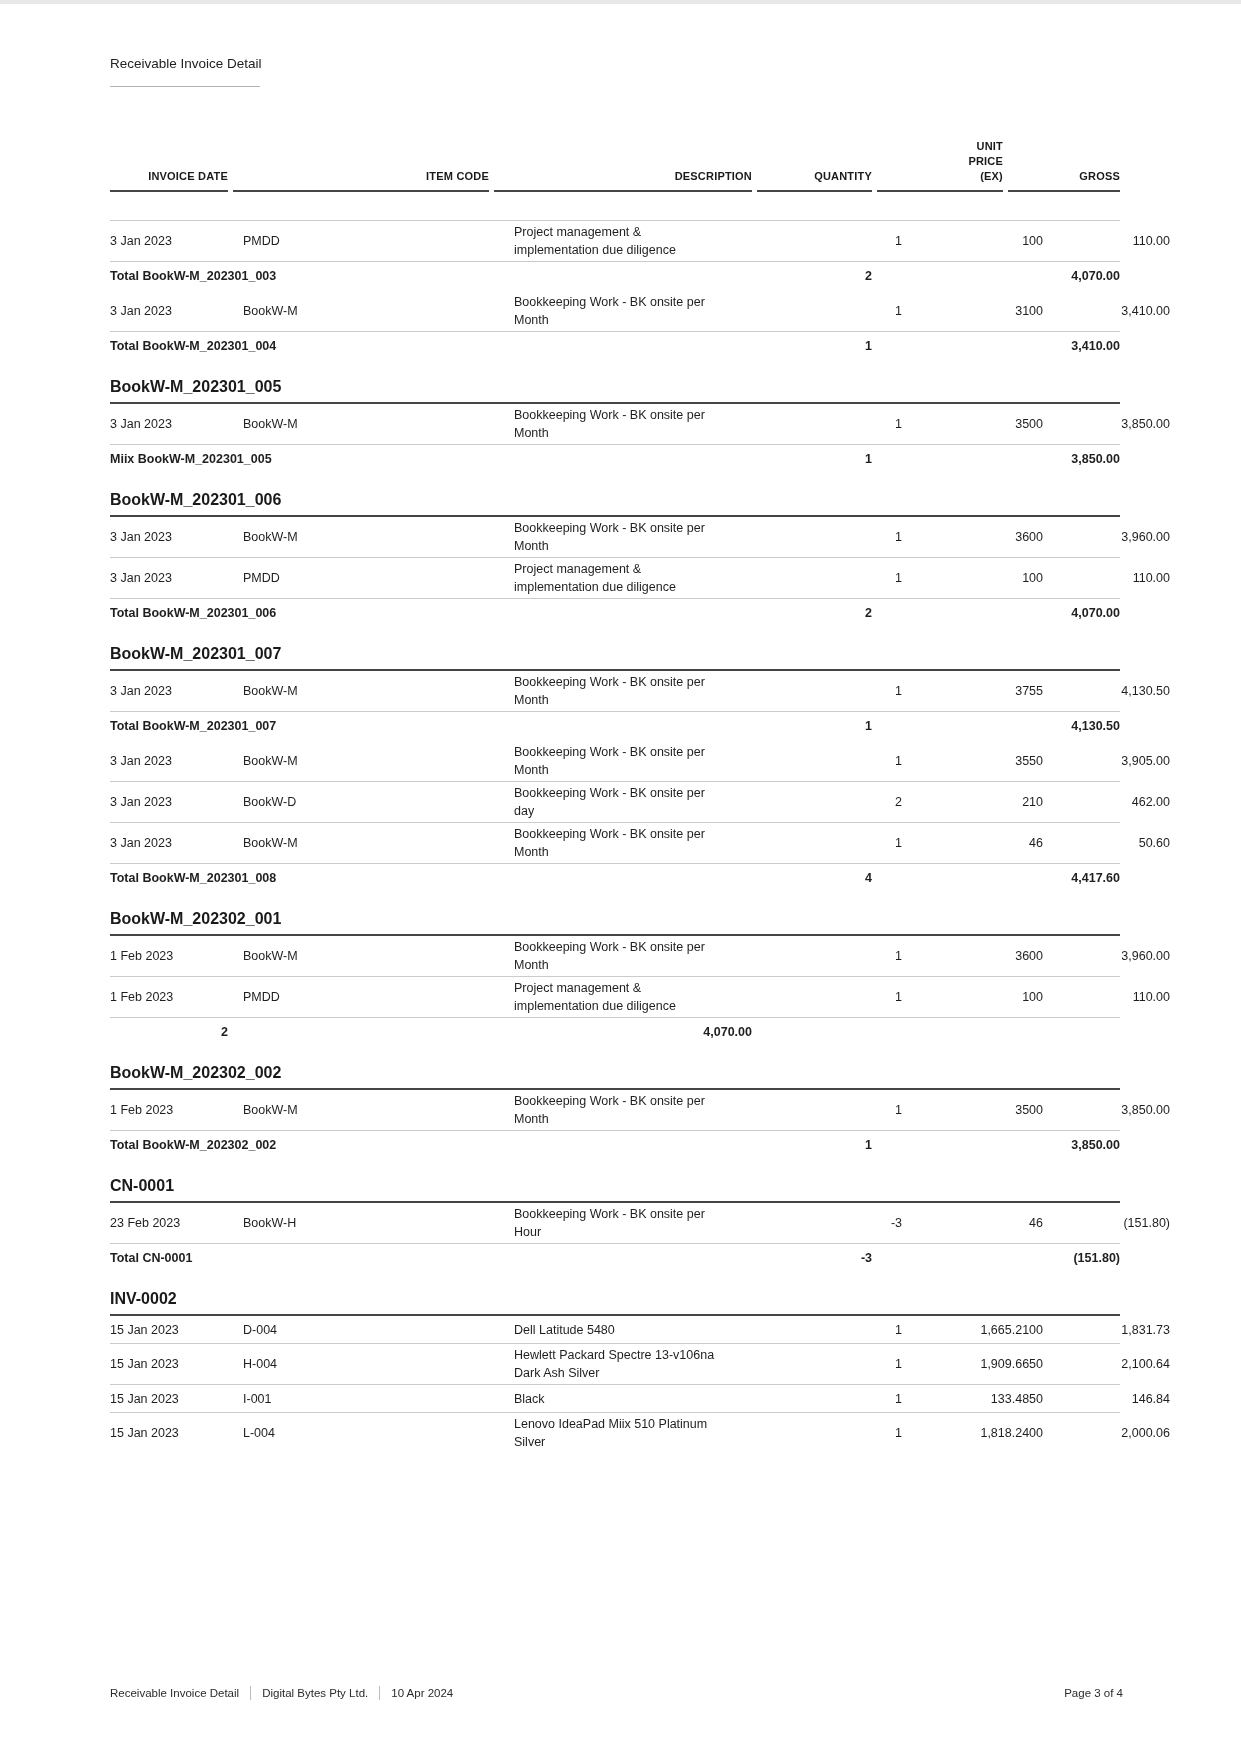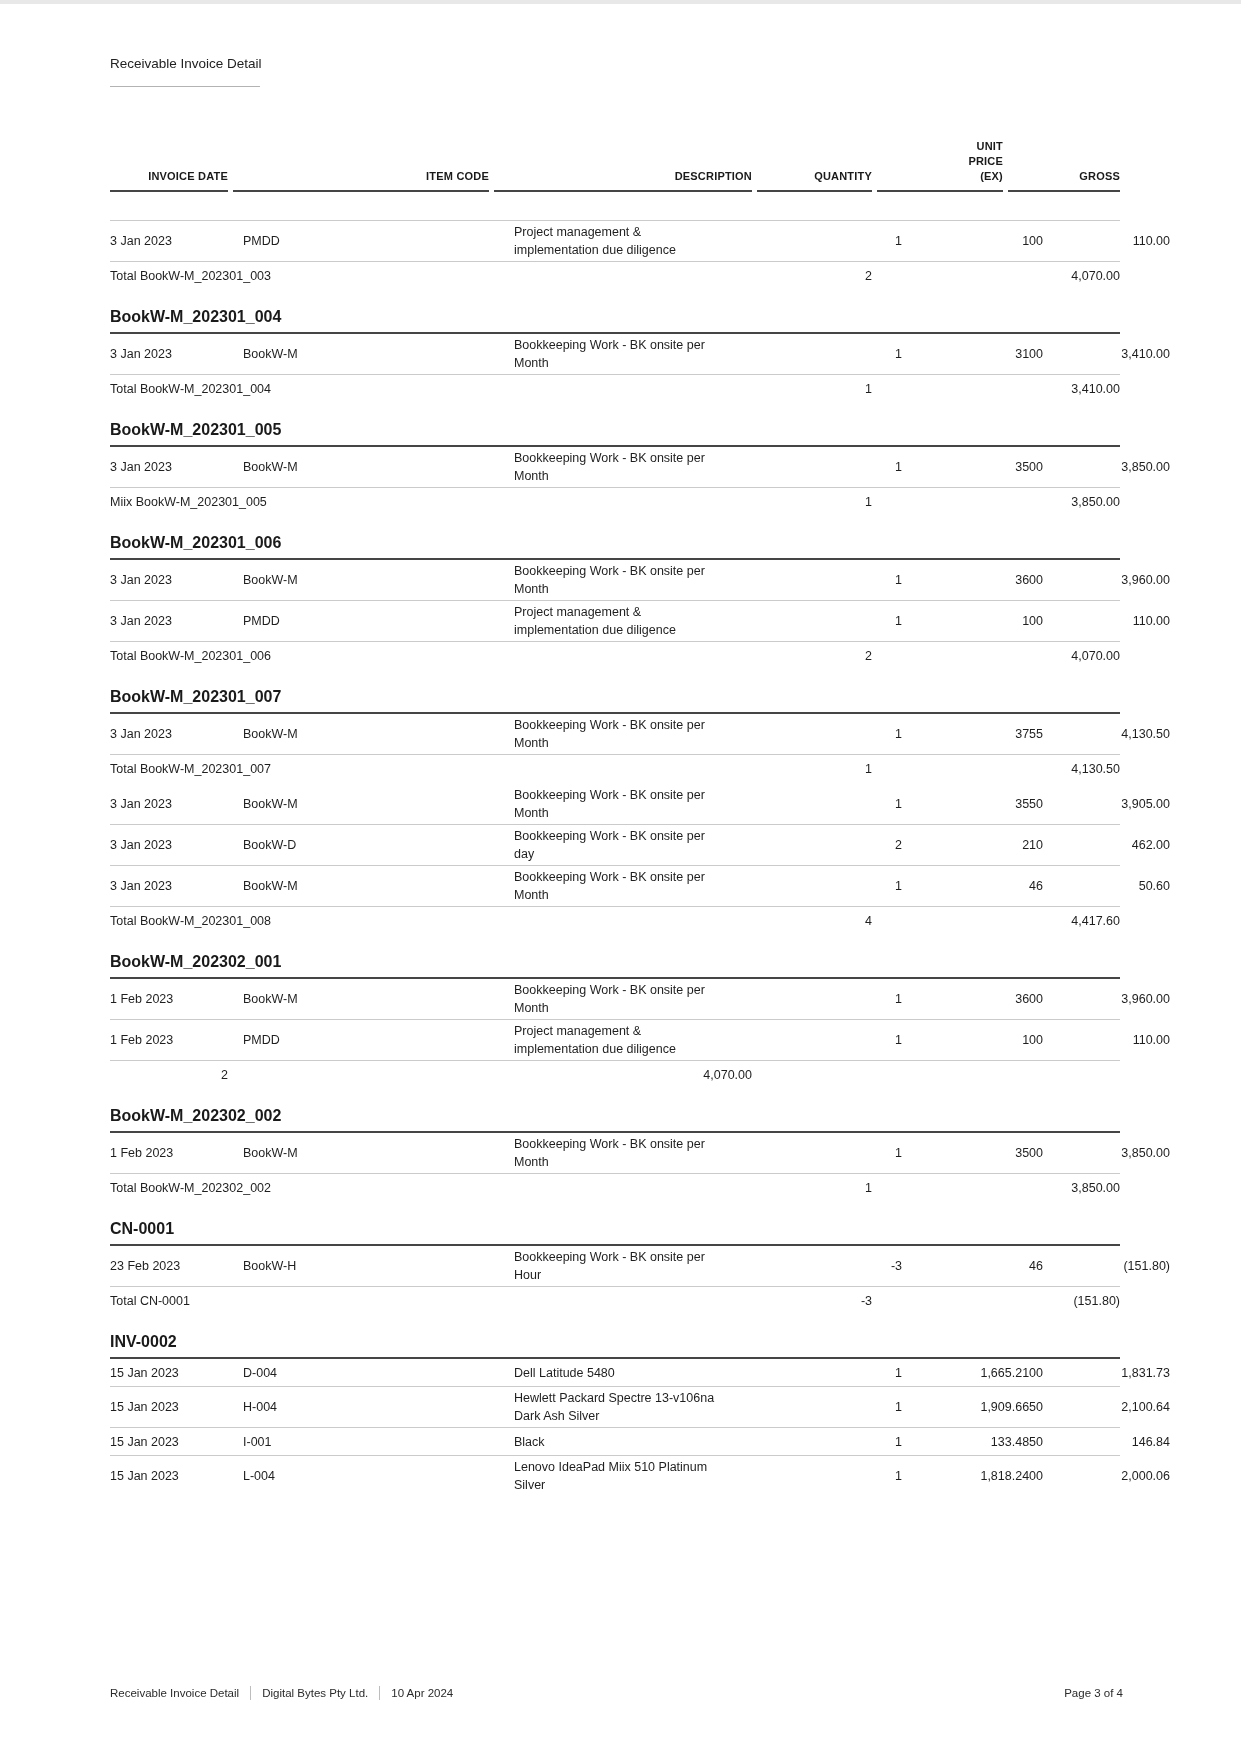--- a/index.html
+++ b/index.html
@@ -73,21 +73,21 @@
   }
   .section.has-header .rows .row:first-child{border-top:none;}
   .cell{
     font-size:12.5px;
     line-height:18px;
     padding:2px 0;
   }
   .c-desc{white-space:pre-line;}
   .total-row{border-top:1px solid #cbcbcb;}
   .total-row .cell{
-    font-weight:normal;
+    font-weight:bold;
     padding:5px 0 6px 0;
   }
   .total-row .c-total-label{grid-column:1 / 4;}
   
   .footer{
     position:absolute;
     left:110px;
     top:1682px;
     width:1013px;
     display:flex;
@@ -141,21 +141,20 @@
   <div class="grid-row total-row">
     <div class="cell c-total-label">Total BookW-M_202301_003</div>
     <div class="cell c-qty">2</div>
     <div class="cell c-unit"></div>
     <div class="cell c-gross">4,070.00</div>
   </div>
 </div>
   </section>
 
   <section class="section has-header">
-    <h2 class="section-title">BookW-M_202301_004</h2>
     <div class="rows">
   <div class="grid-row row">
     <div class="cell c-date">3 Jan 2023</div>
     <div class="cell c-item">BookW-M</div>
     <div class="cell c-desc">Bookkeeping Work - BK onsite per
 Month</div>
     <div class="cell c-qty">1</div>
     <div class="cell c-unit">3100</div>
     <div class="cell c-gross">3,410.00</div>
   </div>

